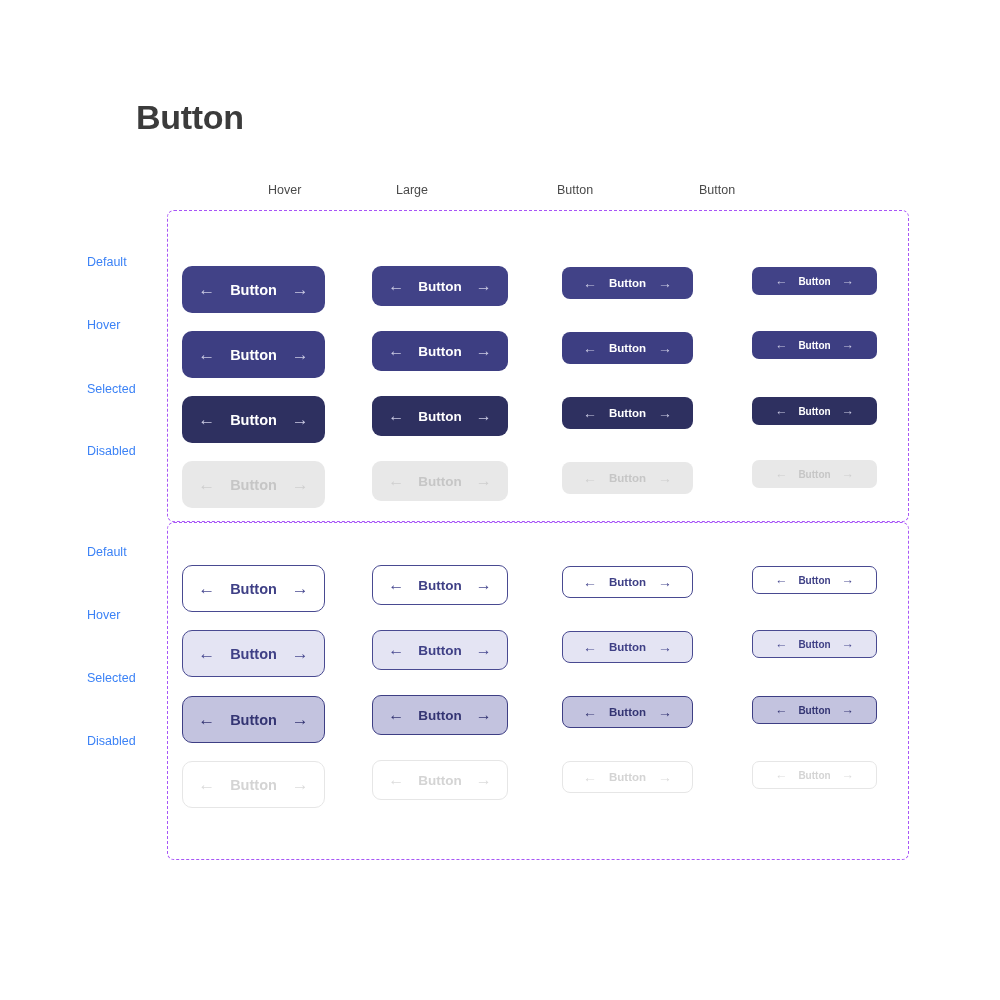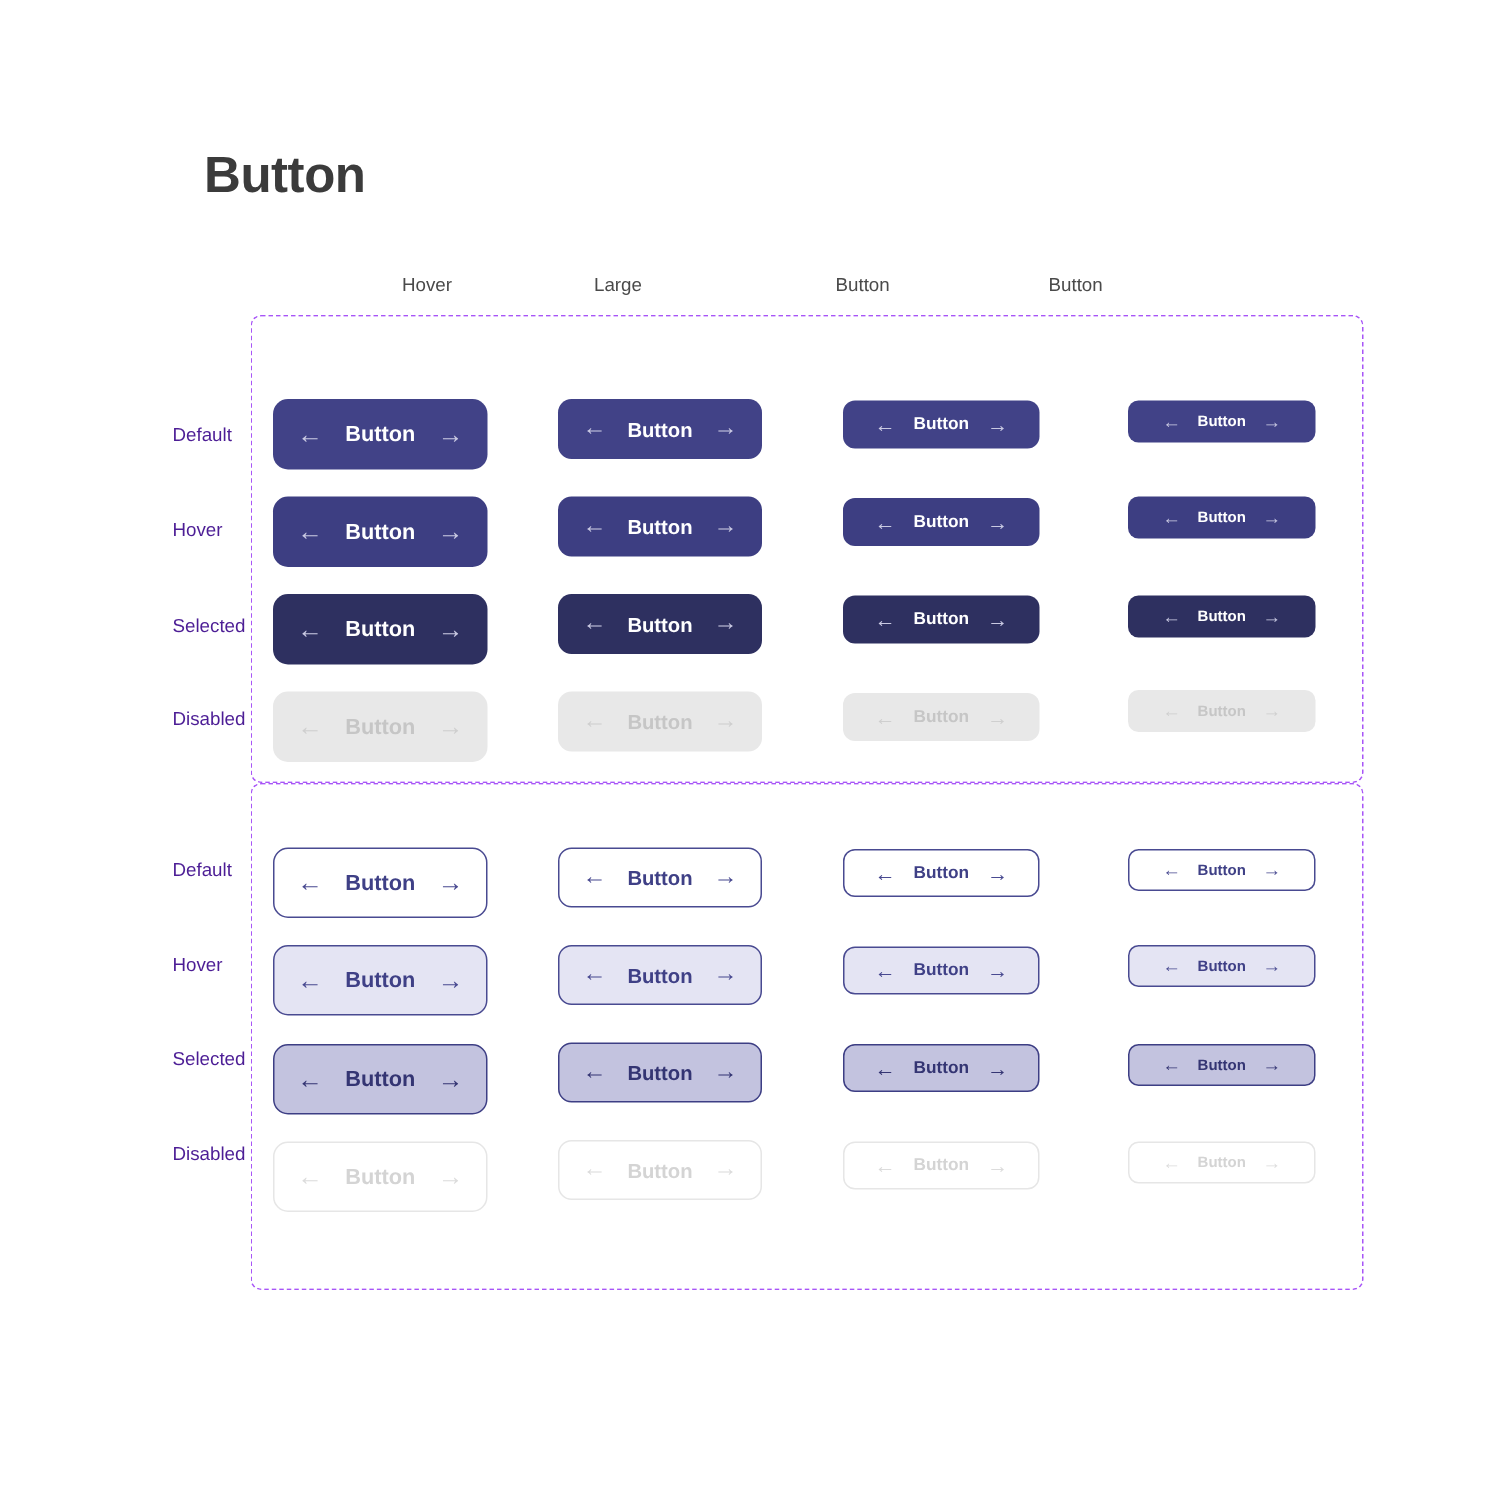--- a/index.html
+++ b/index.html
@@ -34,25 +34,24 @@
     position: absolute;
     top: 183px;
     font-size: 12.5px;
     color: #4a4a4a;
     white-space: nowrap;
   }
 
   
   .row-label {
     position: absolute;
-    left: 115px;
+    left: 87px;
     font-size: 12.5px;
-    color: #4c1d95;
+    color: #3b82f6;
     white-space: nowrap;
-    margin-top: 28px;
   }
 
   
   .dashed-frame {
     position: absolute;
     border: 1.6px dashed #a855f7;
     border-radius: 7px;
   }
   .frame-solid {
     left: 167px;

